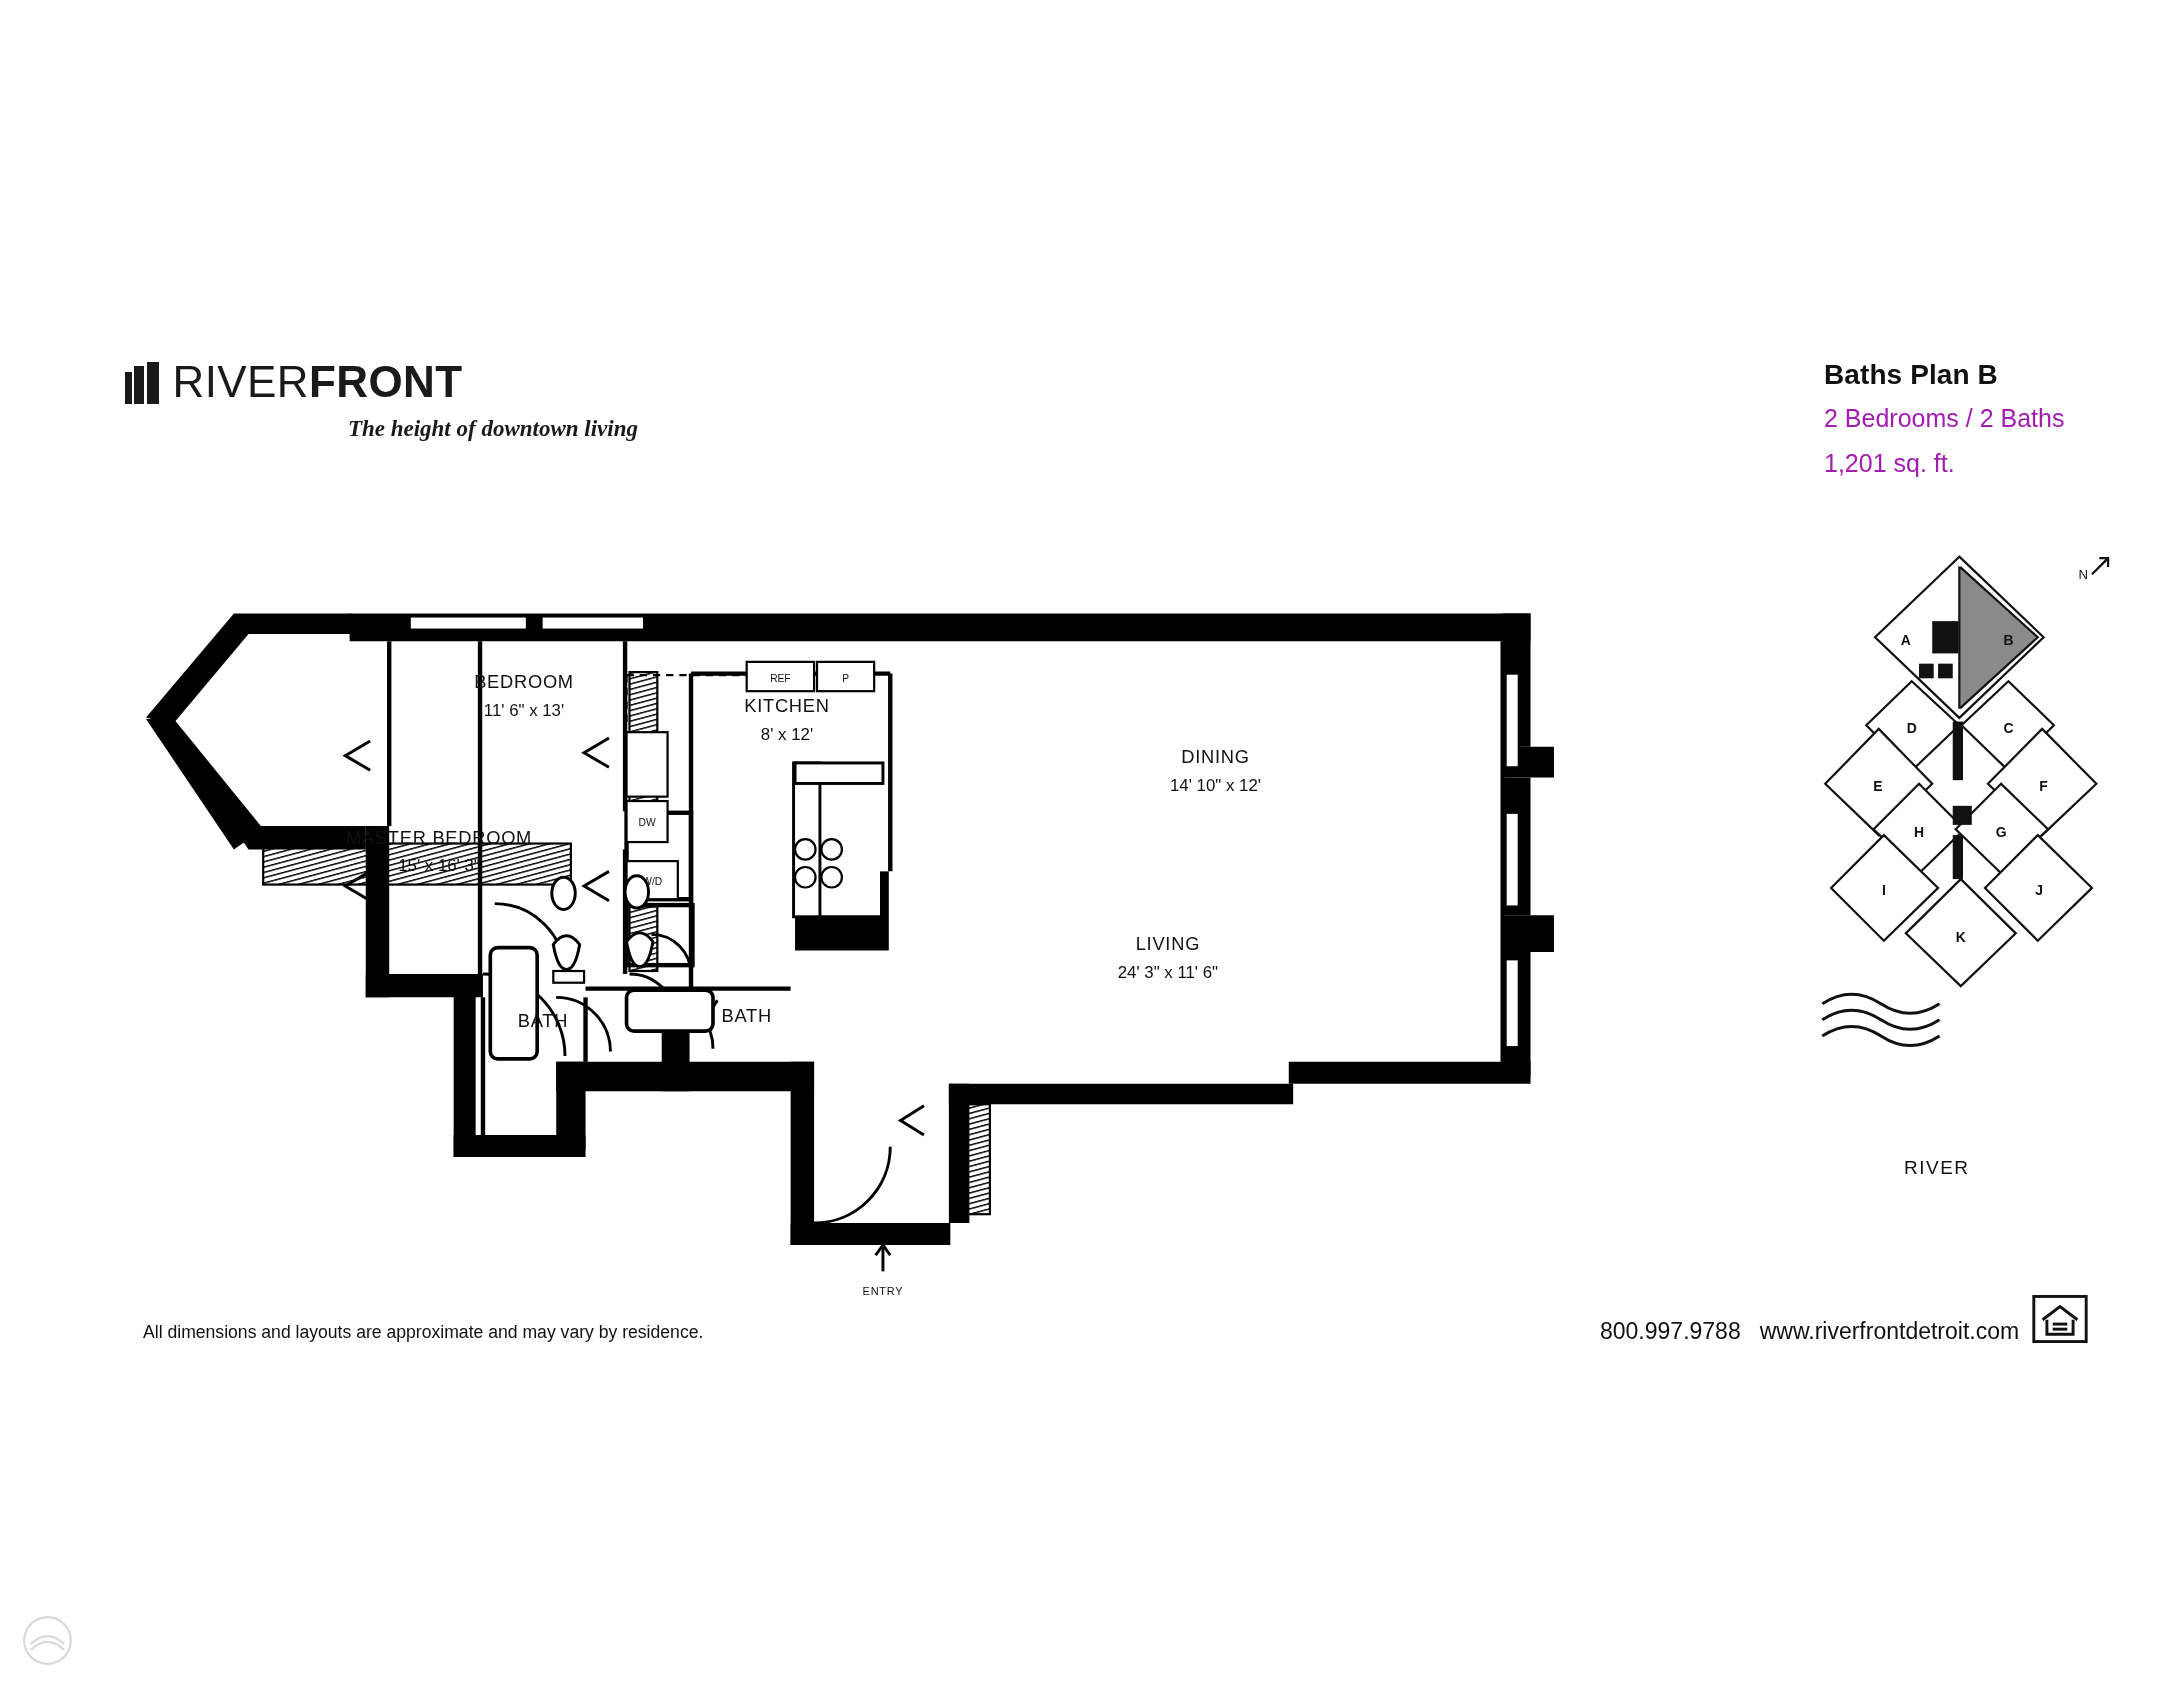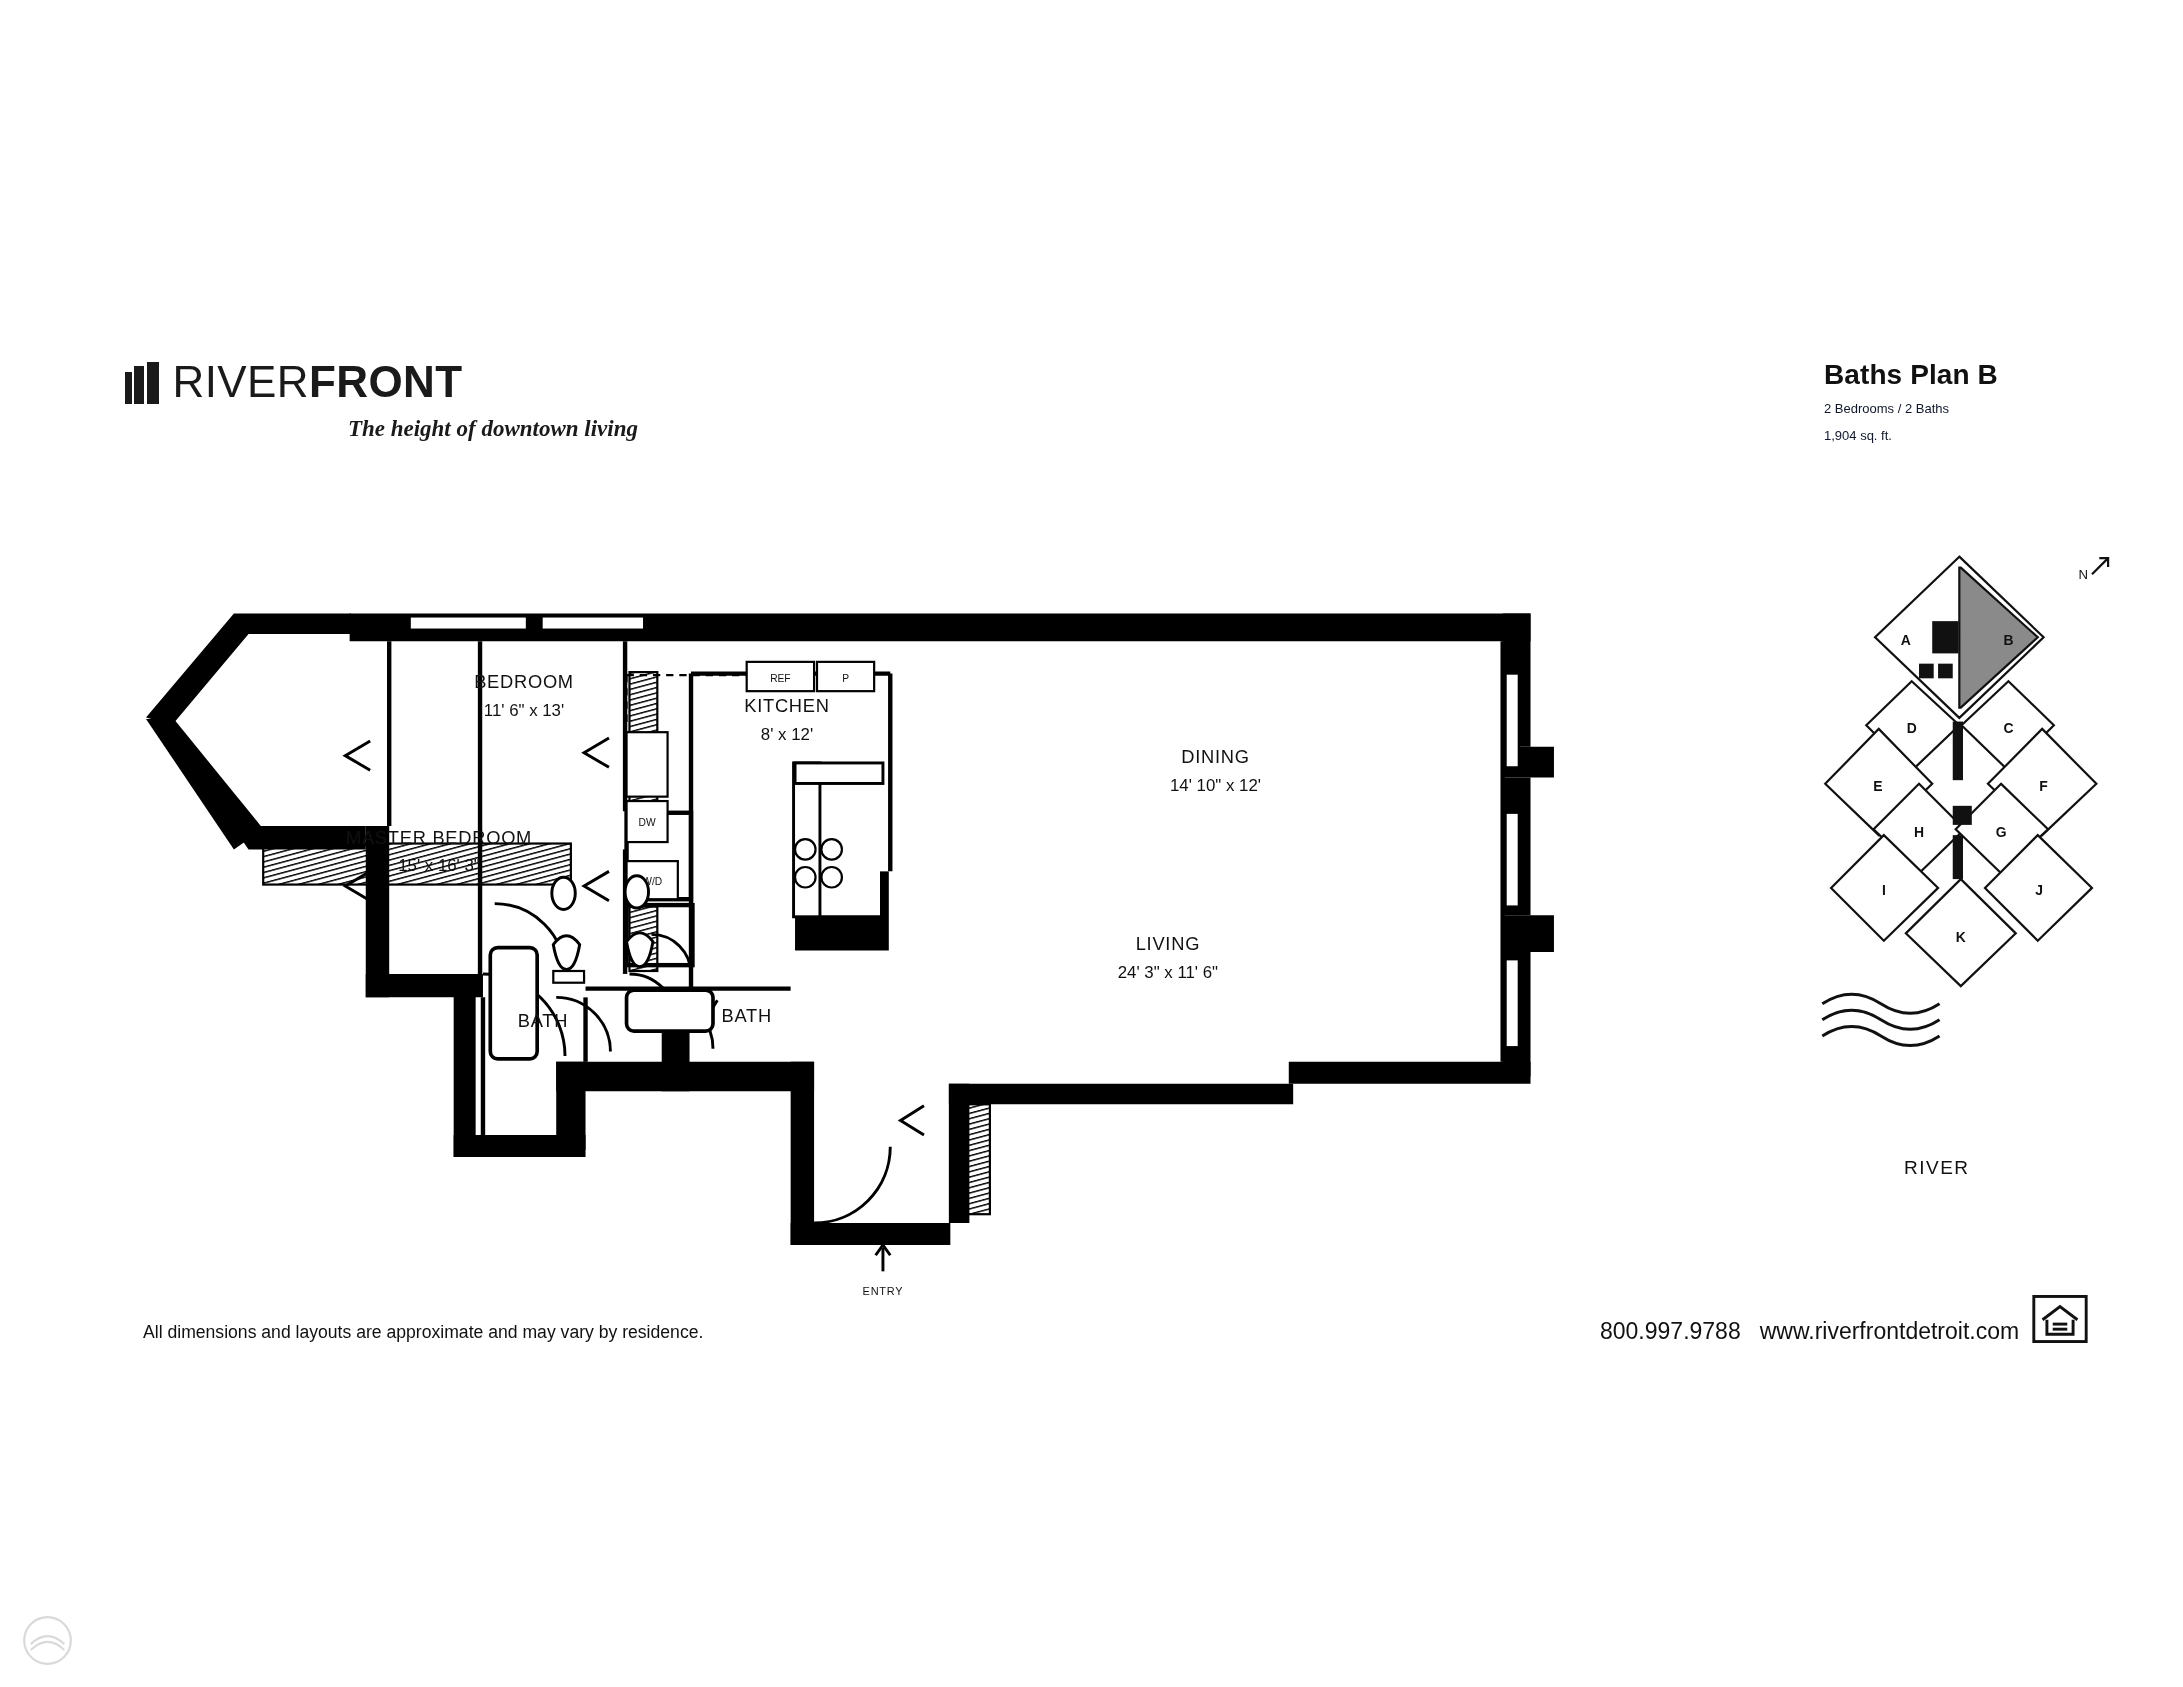--- a/index.html
+++ b/index.html
@@ -74,22 +74,22 @@
     width: 308px;
   }
   .plan-title {
     font-size: 28px;
     font-weight: 700;
     color: #111;
     letter-spacing: 0.1px;
   }
   .plan-sub {
     margin-top: 8.8px;
-    font-size: 13px;
-    color: #0f172a;
+    font-size: 25px;
+    color: #a21caf;
     line-height: 1.45;
   }
 
   
   .plan-wrap {
     position: absolute;
     left: 146px;
     top: 505px;
     width: 1553px;
     height: 806px;
@@ -196,21 +196,21 @@
       <div class="brand-name">
         <span class="light">RIVER</span><span class="bold">FRONT</span>
       </div>
     </div>
     <div class="brand-tagline">The height of downtown living</div>
   </div>
 
   <div class="plan-title-block">
     <div class="plan-title">Baths Plan B</div>
     <div class="plan-sub">2 Bedrooms / 2 Baths</div>
-    <div class="plan-sub">1,904 sq. ft.</div>
+    <div class="plan-sub">1,201 sq. ft.</div>
   </div>
 
   <div class="plan-wrap">
     <svg width="1553" height="806" viewBox="0 0 2120 1100" xmlns="http://www.w3.org/2000/svg">
 
       <g fill="#000000">
 
         <polygon points="0,290 120,148 280,148 280,176 140,176 36,300"></polygon>
 
         <polygon points="278,148 1890,148 1890,186 278,186"></polygon>

